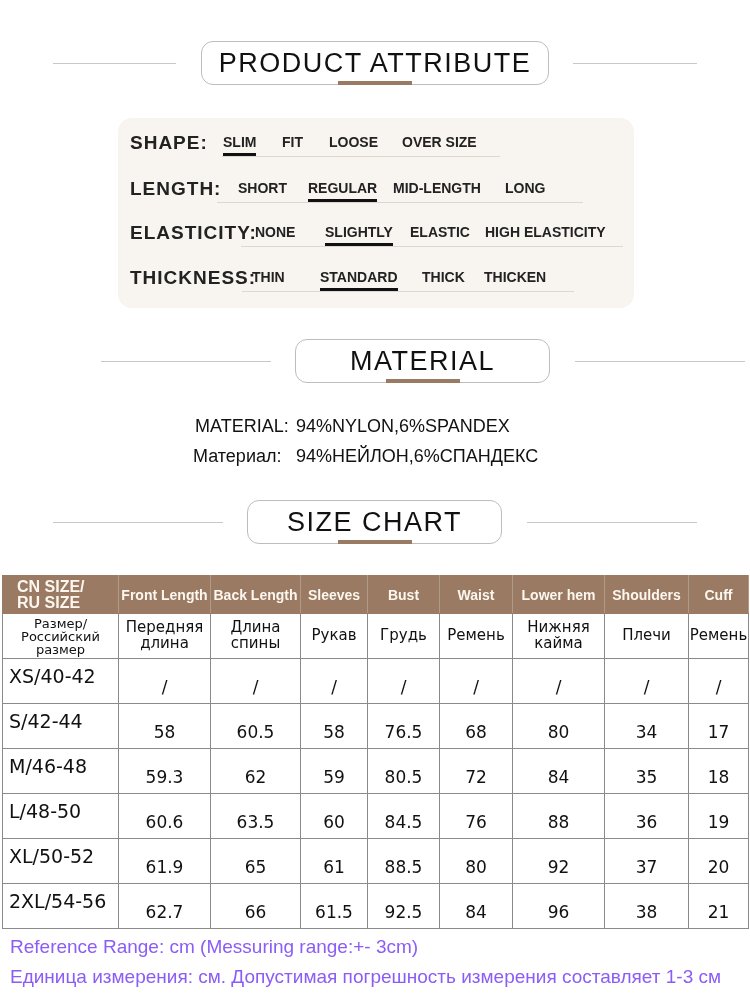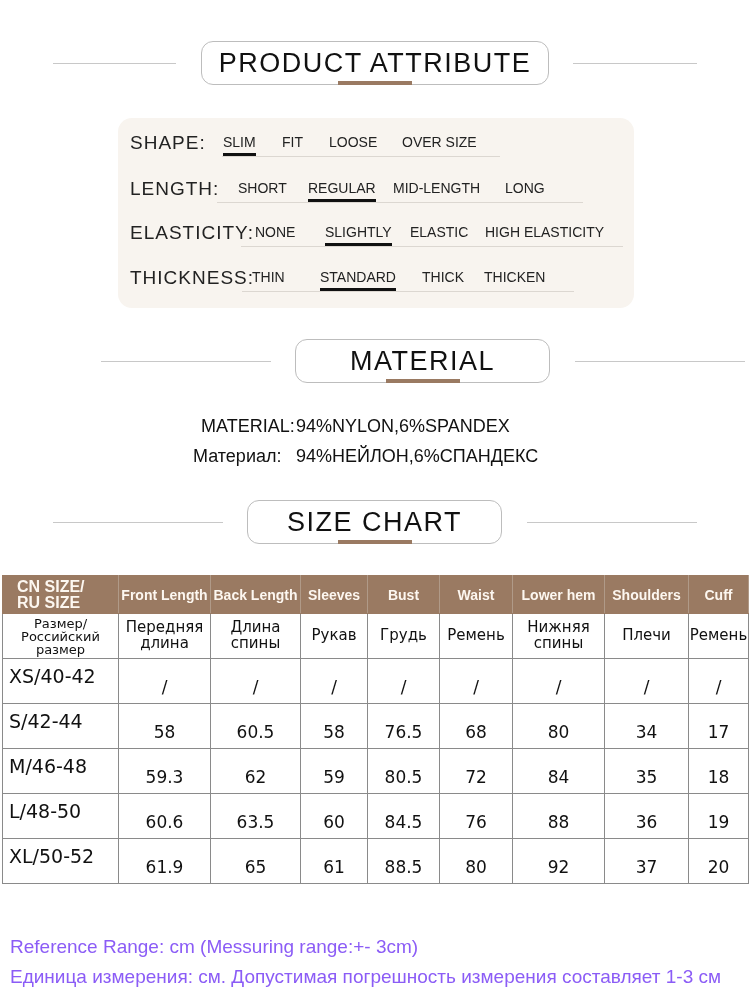--- a/index.html
+++ b/index.html
@@ -27,21 +27,21 @@
   #hd-mat { top: 331px; margin-left: 48px; }
   #hd-mat .pill { left: 247px; width: 255px; }
   #hd-size { top: 492px; }
   #hd-size .pill { left: 247px; width: 255px; }
 
   
   .attr-panel {
     position: absolute; left: 118px; top: 118px; width: 516px; height: 190px;
     background: #f8f4ef; border-radius: 14px;
   }
-  .attr-row { position: absolute; left: 0; width: 536px; height: 30px; }
+  .attr-row { position: absolute; left: 0; width: 536px; height: 30px; font-weight: bold; }
   .attr-row .lbl {
     position: absolute; left: 12px; top: 10px;
     font-family: "Liberation Sans", sans-serif; font-size: 19px; letter-spacing: 1px; color: #222;
   }
   .attr-row .baseline { position: absolute; height: 1px; background: #dcd7d1; top: 34px; }
   .attr-row .opt {
     position: absolute; top: 12px; font-family: "Liberation Sans", sans-serif;
     font-size: 14px; color: #222; white-space: nowrap;
   }
   .attr-row .opt.sel::after {
@@ -117,21 +117,21 @@
 </div>
 
 <div class="sec-head" id="hd-mat">
   <div class="line l"></div>
   <div class="pill">MATERIAL</div>
   <div class="accent"></div>
   <div class="line r"></div>
 </div>
 
 <div class="mat-line" style="top:416px">
-  <span style="left:201px">MATERIAL:</span>
+  <span style="left:195px">MATERIAL:</span>
   <span style="left:296px">94%NYLON,6%SPANDEX</span>
 </div>
 <div class="mat-line" style="top:446px">
   <span style="left:193px">Материал:</span>
   <span style="left:296px">94%НЕЙЛОН,6%СПАНДЕКС</span>
 </div>
 
 <div class="sec-head" id="hd-size">
   <div class="line l"></div>
   <div class="pill">SIZE CHART</div>
@@ -171,21 +171,21 @@
 Российский
 размер</td>
       <td style="white-space:pre-line">Передняя
 длина</td>
       <td style="white-space:pre-line">Длина
 спины</td>
       <td>Рукав</td>
       <td>Грудь</td>
       <td>Ремень</td>
       <td style="white-space:pre-line">Нижняя
-спины</td>
+кайма</td>
       <td>Плечи</td>
       <td>Ремень</td>
     </tr>
   </tbody>
   <tbody id="size-rows">
       <tr class="row">
         <td class="size-cell">XS/40-42</td>
         <td class="val">/</td>
         <td class="val">/</td>
         <td class="val">/</td>
@@ -232,17 +232,28 @@
         <td class="size-cell">XL/50-52</td>
         <td class="val">61.9</td>
         <td class="val">65</td>
         <td class="val">61</td>
         <td class="val">88.5</td>
         <td class="val">80</td>
         <td class="val">92</td>
         <td class="val">37</td>
         <td class="val">20</td>
       </tr>
+      <tr class="row">
+        <td class="size-cell">2XL/54-56</td>
+        <td class="val">62.7</td>
+        <td class="val">66</td>
+        <td class="val">61.5</td>
+        <td class="val">92.5</td>
+        <td class="val">84</td>
+        <td class="val">96</td>
+        <td class="val">38</td>
+        <td class="val">21</td>
+      </tr>
     </tbody>
 </table>
 
 <div class="note" style="top:936px">Reference Range: cm (Messuring range:+- 3cm)</div>
 <div class="note" style="top:966px">Единица измерения: см. Допустимая погрешность измерения составляет 1-3 см</div>
 
 </body></html>

